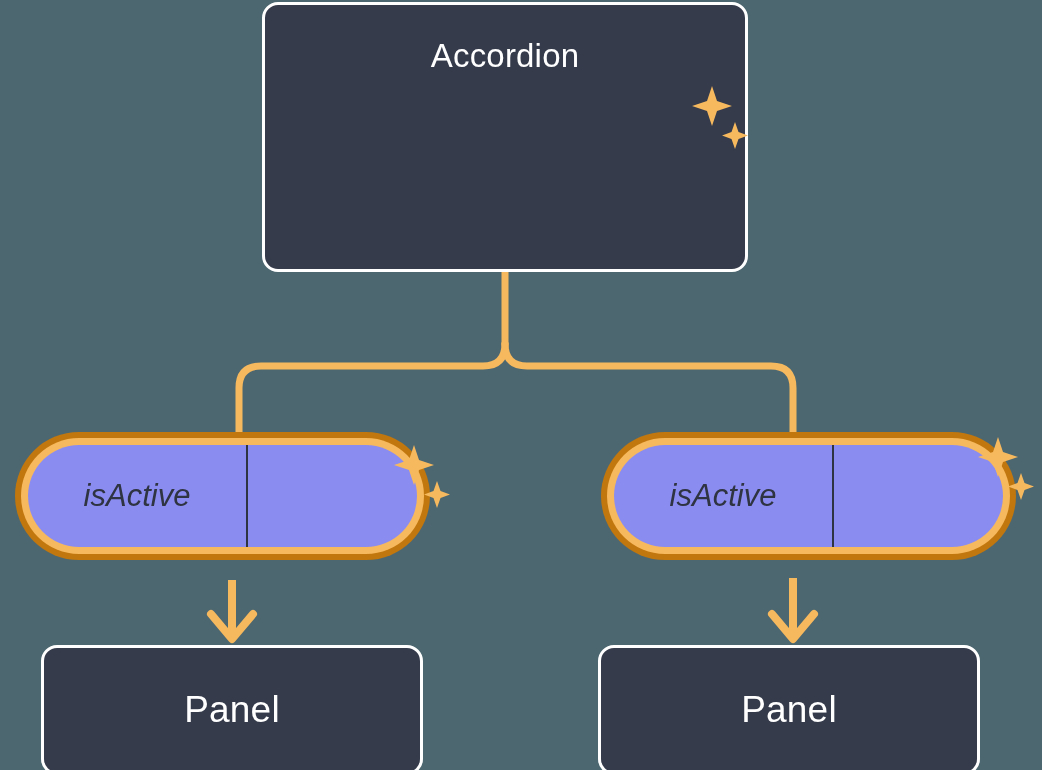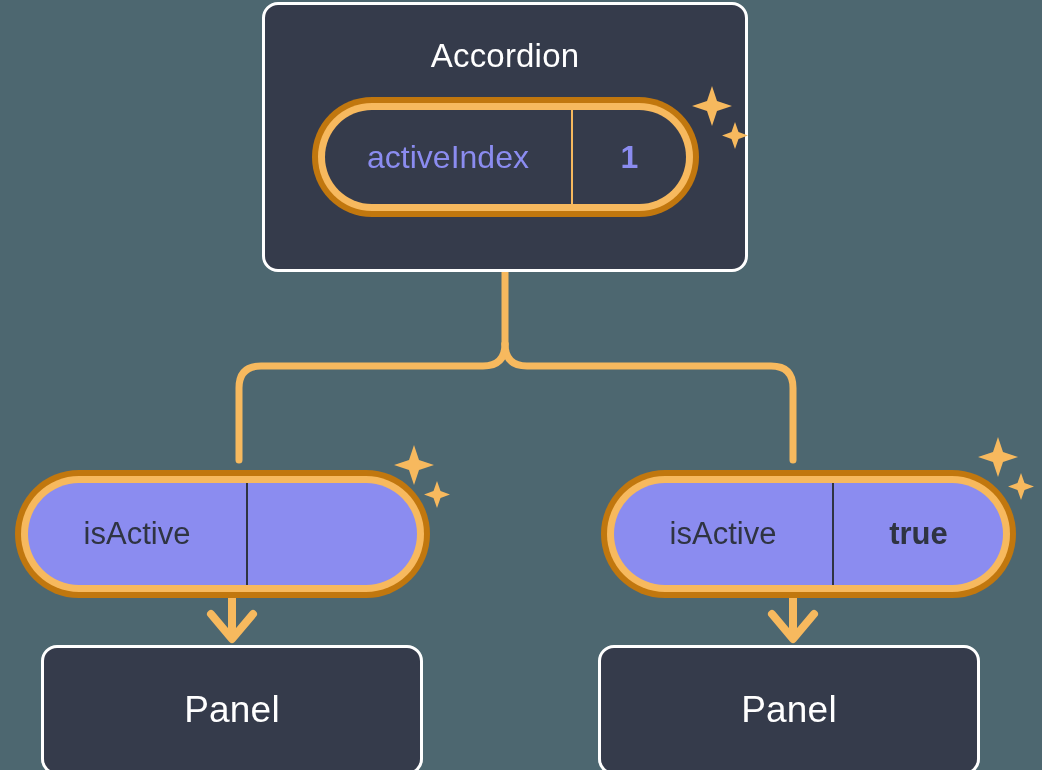--- a/index.html
+++ b/index.html
@@ -115,21 +115,21 @@
     border-right: 2px solid #f7b95e;
   }
   #state-pill .pill-val {
     flex: 1;
     color: #8b8cf0;
     font-size: 32px;
     font-weight: 700;
   }
 
   
-  .prop-pill { width: 415px; height: 128px; top: 470px; }
+  .prop-pill { width: 415px; height: 128px; top: 432px; font-style: italic; }
   #prop-pill-left  { left: 15px;  }
   #prop-pill-right { left: 601px; }
   .prop-pill .pill-body { background: #8b8cf0; }
   .prop-pill .pill-key {
     flex: 0 0 218px;
     color: #2f3442;
     font-size: 31px;
     border-right: 2px solid #2f3442;
   }
   .prop-pill .pill-val {
@@ -160,28 +160,20 @@
     <path d="M 211 614 L 232 639 L 253 614" fill="none" stroke="#f7b95e" stroke-width="8" stroke-linecap="round" stroke-linejoin="round"></path>
 
     <path d="M 793 578 L 793 638" fill="none" stroke="#f7b95e" stroke-width="8" stroke-linecap="butt"></path>
     <path d="M 772 614 L 793 639 L 814 614" fill="none" stroke="#f7b95e" stroke-width="8" stroke-linecap="round" stroke-linejoin="round"></path>
   </svg>
 
   <div class="component-box" id="accordion-box">
     <div class="component-title">Accordion</div>
   </div>
 
-  <div class="pill" id="state-pill">
-    <div class="pill-inner">
-      <div class="pill-body">
-        <div class="pill-key">activeIndex</div>
-        <div class="pill-val">1</div>
-      </div>
-    </div>
-  </div>
 
   <div class="sparkle-group" id="sparkle-accordion">
     <svg width="58" height="70" viewBox="0 0 58 70">
       <path d="M20 2 L25 17 L40 22 L25 27 L20 42 L15 27 L0 22 L15 17 Z" fill="#f7b95e"></path>
       <path d="M43 38 L46.5 48 L56 51.5 L46.5 55 L43 65 L39.5 55 L30 51.5 L39.5 48 Z" fill="#f7b95e"></path>
     </svg>
   </div>
 
   <div class="pill prop-pill" id="prop-pill-left">
     <div class="pill-inner">
@@ -199,21 +191,20 @@
   </div>
 
   <div class="component-box panel-box" id="panel-box-left">
     <div class="component-title">Panel</div>
   </div>
 
   <div class="pill prop-pill" id="prop-pill-right">
     <div class="pill-inner">
       <div class="pill-body">
         <div class="pill-key">isActive</div>
-        <div class="pill-val">true</div>
       </div>
     </div>
   </div>
 
   <div class="sparkle-group" id="sparkle-right-prop">
     <svg width="58" height="70" viewBox="0 0 58 70">
       <path d="M20 2 L25 17 L40 22 L25 27 L20 42 L15 27 L0 22 L15 17 Z" fill="#f7b95e"></path>
       <path d="M43 38 L46.5 48 L56 51.5 L46.5 55 L43 65 L39.5 55 L30 51.5 L39.5 48 Z" fill="#f7b95e"></path>
     </svg>
   </div>

